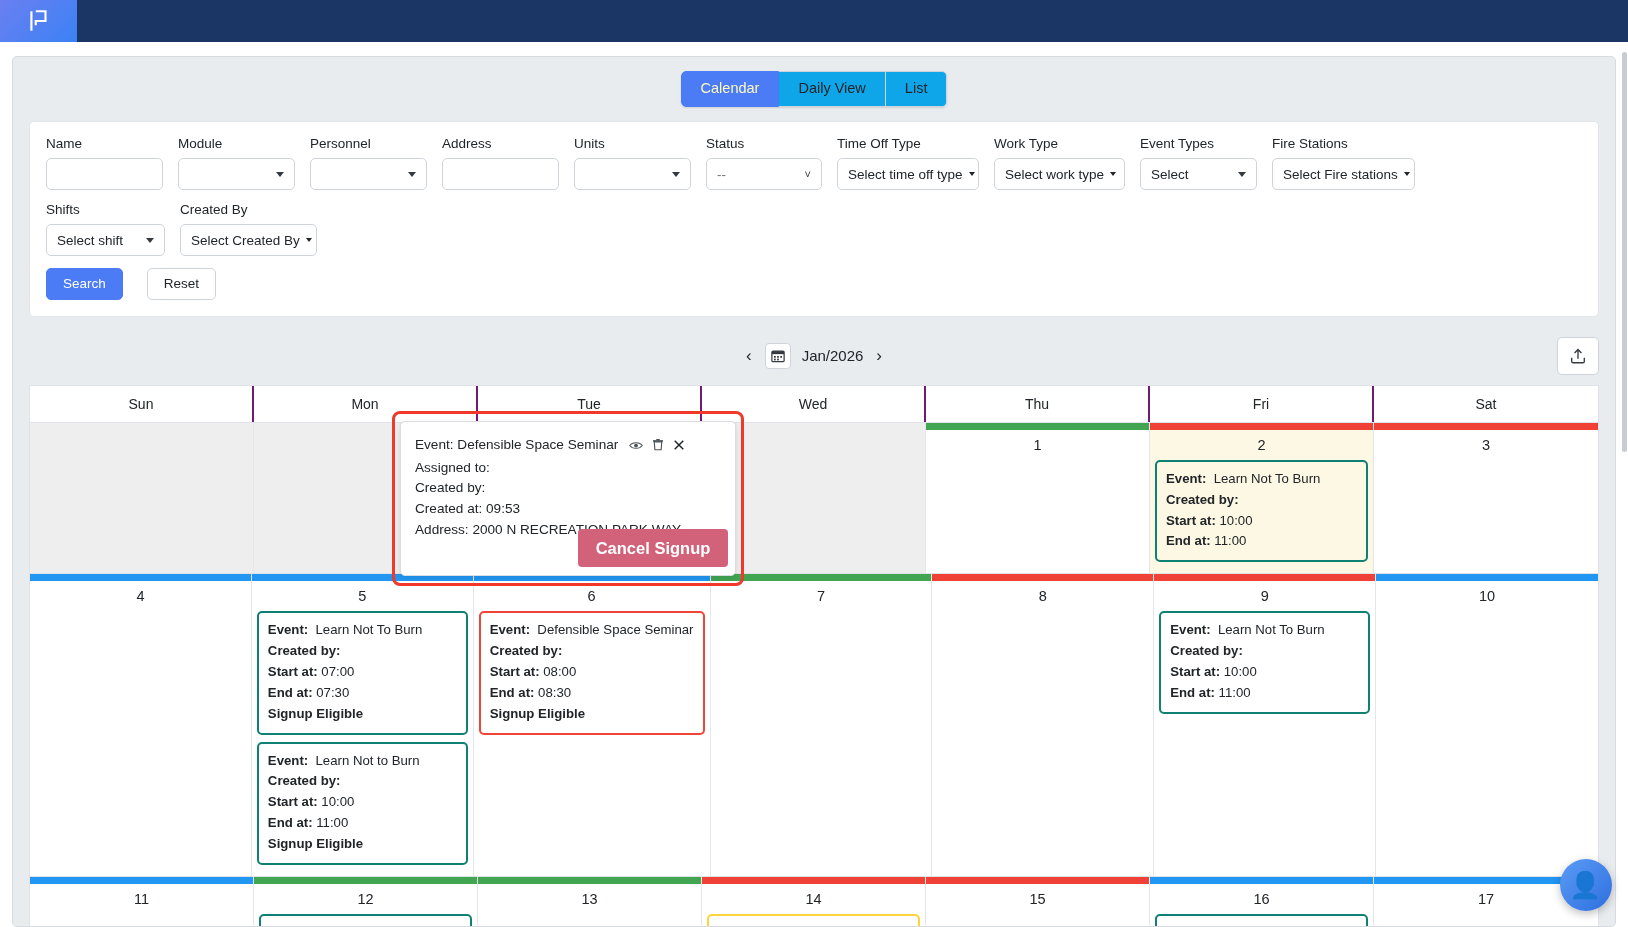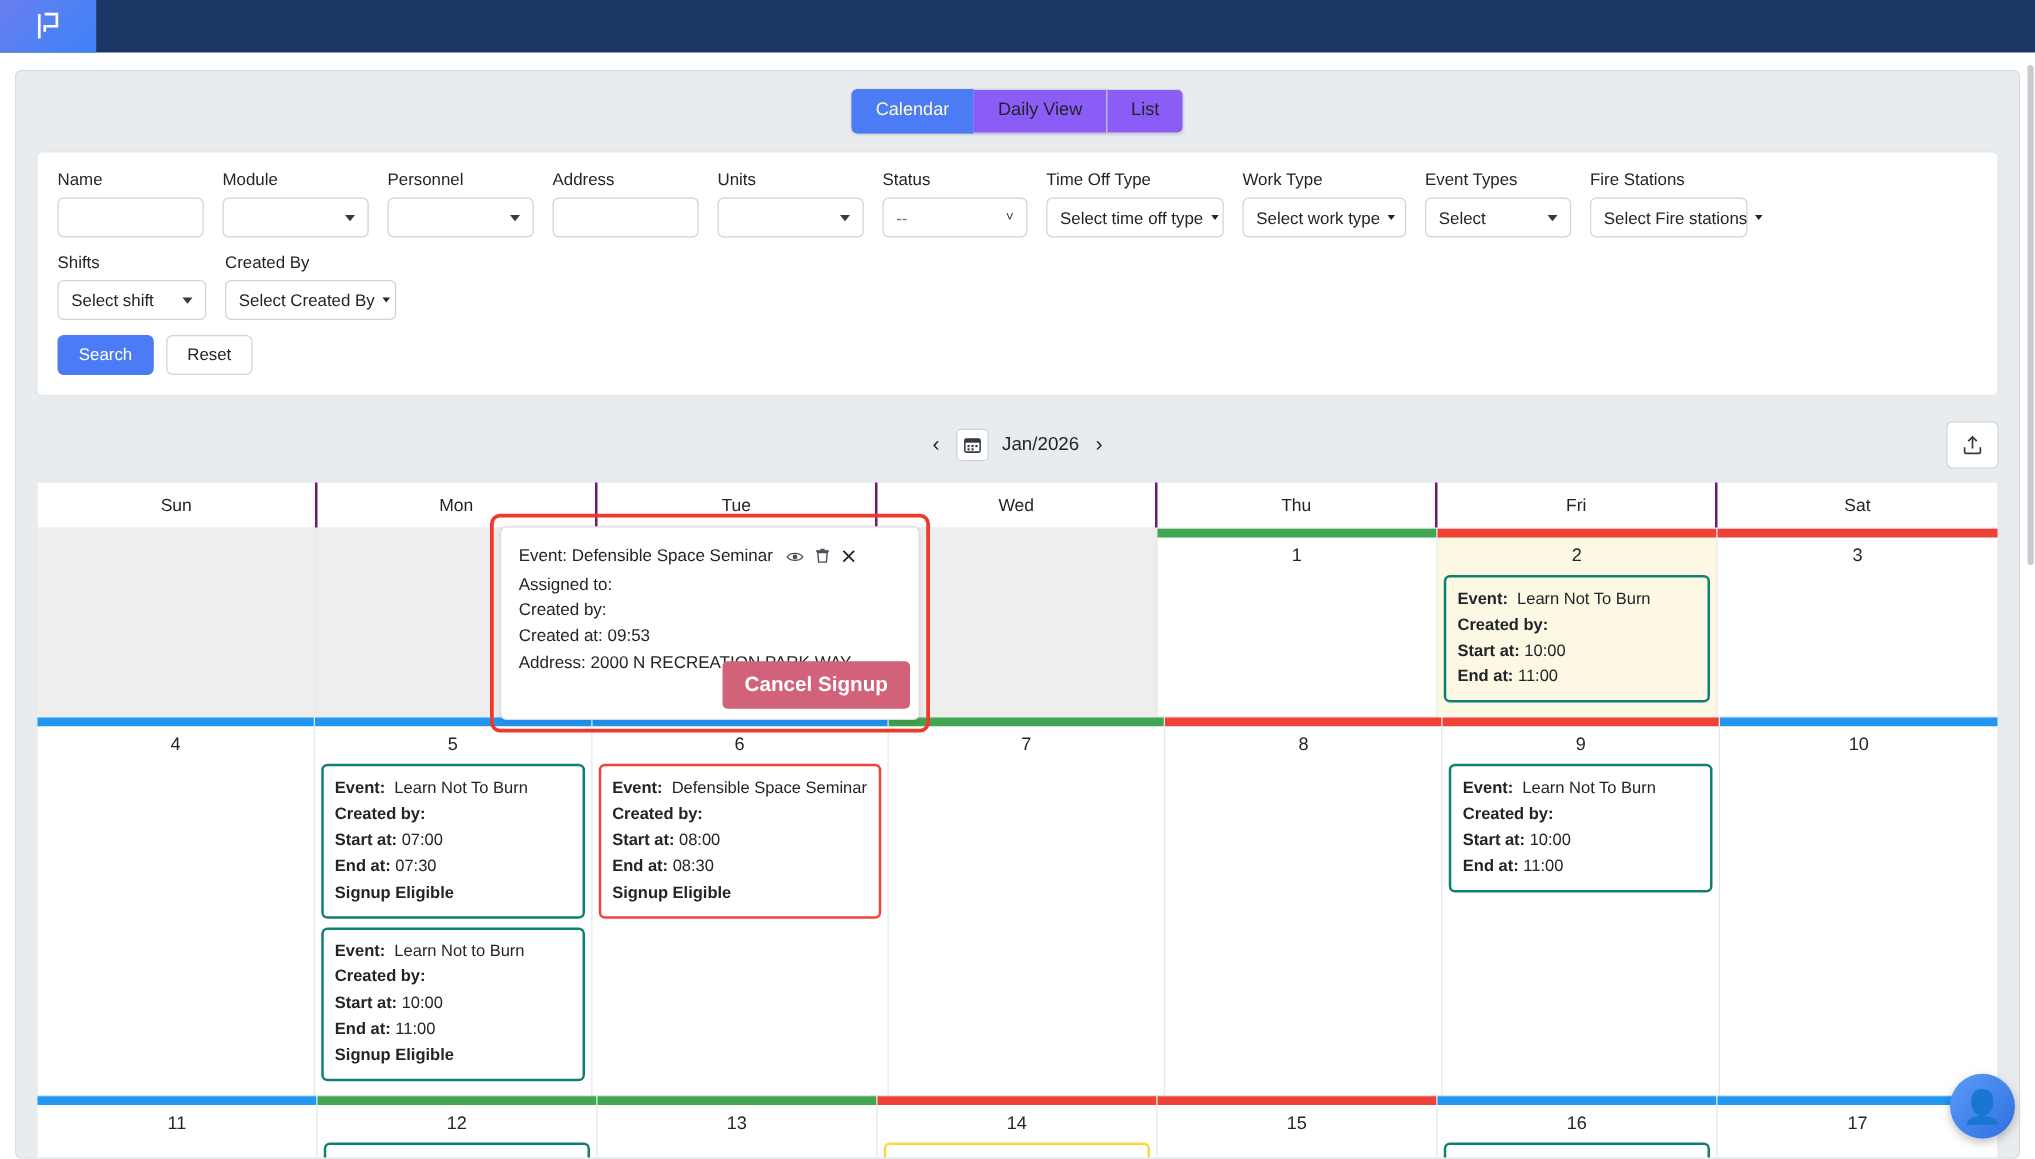--- a/index.html
+++ b/index.html
@@ -22,21 +22,21 @@
   .page { padding: 14px 12px 0 12px; height: calc(927px - 42px); }
   .panel {
     background: #e9ecef; border: 1px solid #d7dbe0; border-radius: 5px;
     height: 100%; padding: 14px 16px 0 16px; overflow: hidden;
   }
 
   
   .viewswitch { display: flex; justify-content: center; margin-bottom: 14px; }
   .vs-group { display: flex; border-radius: 5px; overflow: hidden; box-shadow: 0 1px 2px rgba(0,0,0,.12); }
   .vs-btn {
-    font-size: 14.5px; padding: 9px 19px; background: #8b5cf6; color: #212529;
+    font-size: 14.5px; padding: 9px 19px; background: #0ea5e9; color: #212529;
     border: 1px solid #ced4da; border-left: none; cursor: pointer; line-height: 1.1;
   }
   .vs-btn:first-child { border-left: 1px solid #4b7bf5; border-radius: 5px 0 0 5px; }
   .vs-btn:last-child { border-radius: 0 5px 5px 0; text-align: center; }
   .vs-btn.active { background: #4b7bf5; color: #fef9c3; border-color: #4b7bf5; }
 
   
   .filters {
     background: #fff; border: 1px solid #e2e5e9; border-radius: 5px;
     padding: 14px 16px 16px 16px; margin-bottom: 16px;
@@ -58,25 +58,25 @@
 
   .w-name { width: 117px; }
   .w-module { width: 117px; }
   .w-pers { width: 117px; }
   .w-addr { width: 117px; }
   .w-units { width: 117px; }
   .w-status { width: 116px; }
   .w-toff { width: 142px; }
   .w-work { width: 131px; }
   .w-evt { width: 117px; }
-  .w-fire { width: 126px; }
+  .w-fire { width: 143px; }
   .w-shift { width: 119px; }
   .w-cby { width: 137px; }
 
-  .btnrow { display: flex; gap: 10px; margin-top: 4px; }
+  .btnrow { display: flex; gap: 24px; margin-top: 4px; }
   .btn { font-size: 13.5px; padding: 7px 16px; border-radius: 5px; cursor: pointer; line-height: 1.15; }
   .btn-primary { background: #4b7bf5; color: #fff; border: 1px solid #4b7bf5; }
   .btn-light { background: #fff; color: #212529; border: 1px solid #ced4da; }
 
   
   .caltoolbar { position: relative; display: flex; align-items: center; justify-content: center; height: 46px; margin-bottom: 6px; }
   .nav { display: flex; align-items: center; gap: 11px; font-size: 15px; color: #212529; }
   .arrow { font-size: 17px; color: #212529; cursor: pointer; padding: 0 2px; }
   .calbtn { width: 26px; height: 26px; border: 1px solid #ced4da; border-radius: 4px; background: #fff;
             display: flex; align-items: center; justify-content: center; cursor: pointer; }

